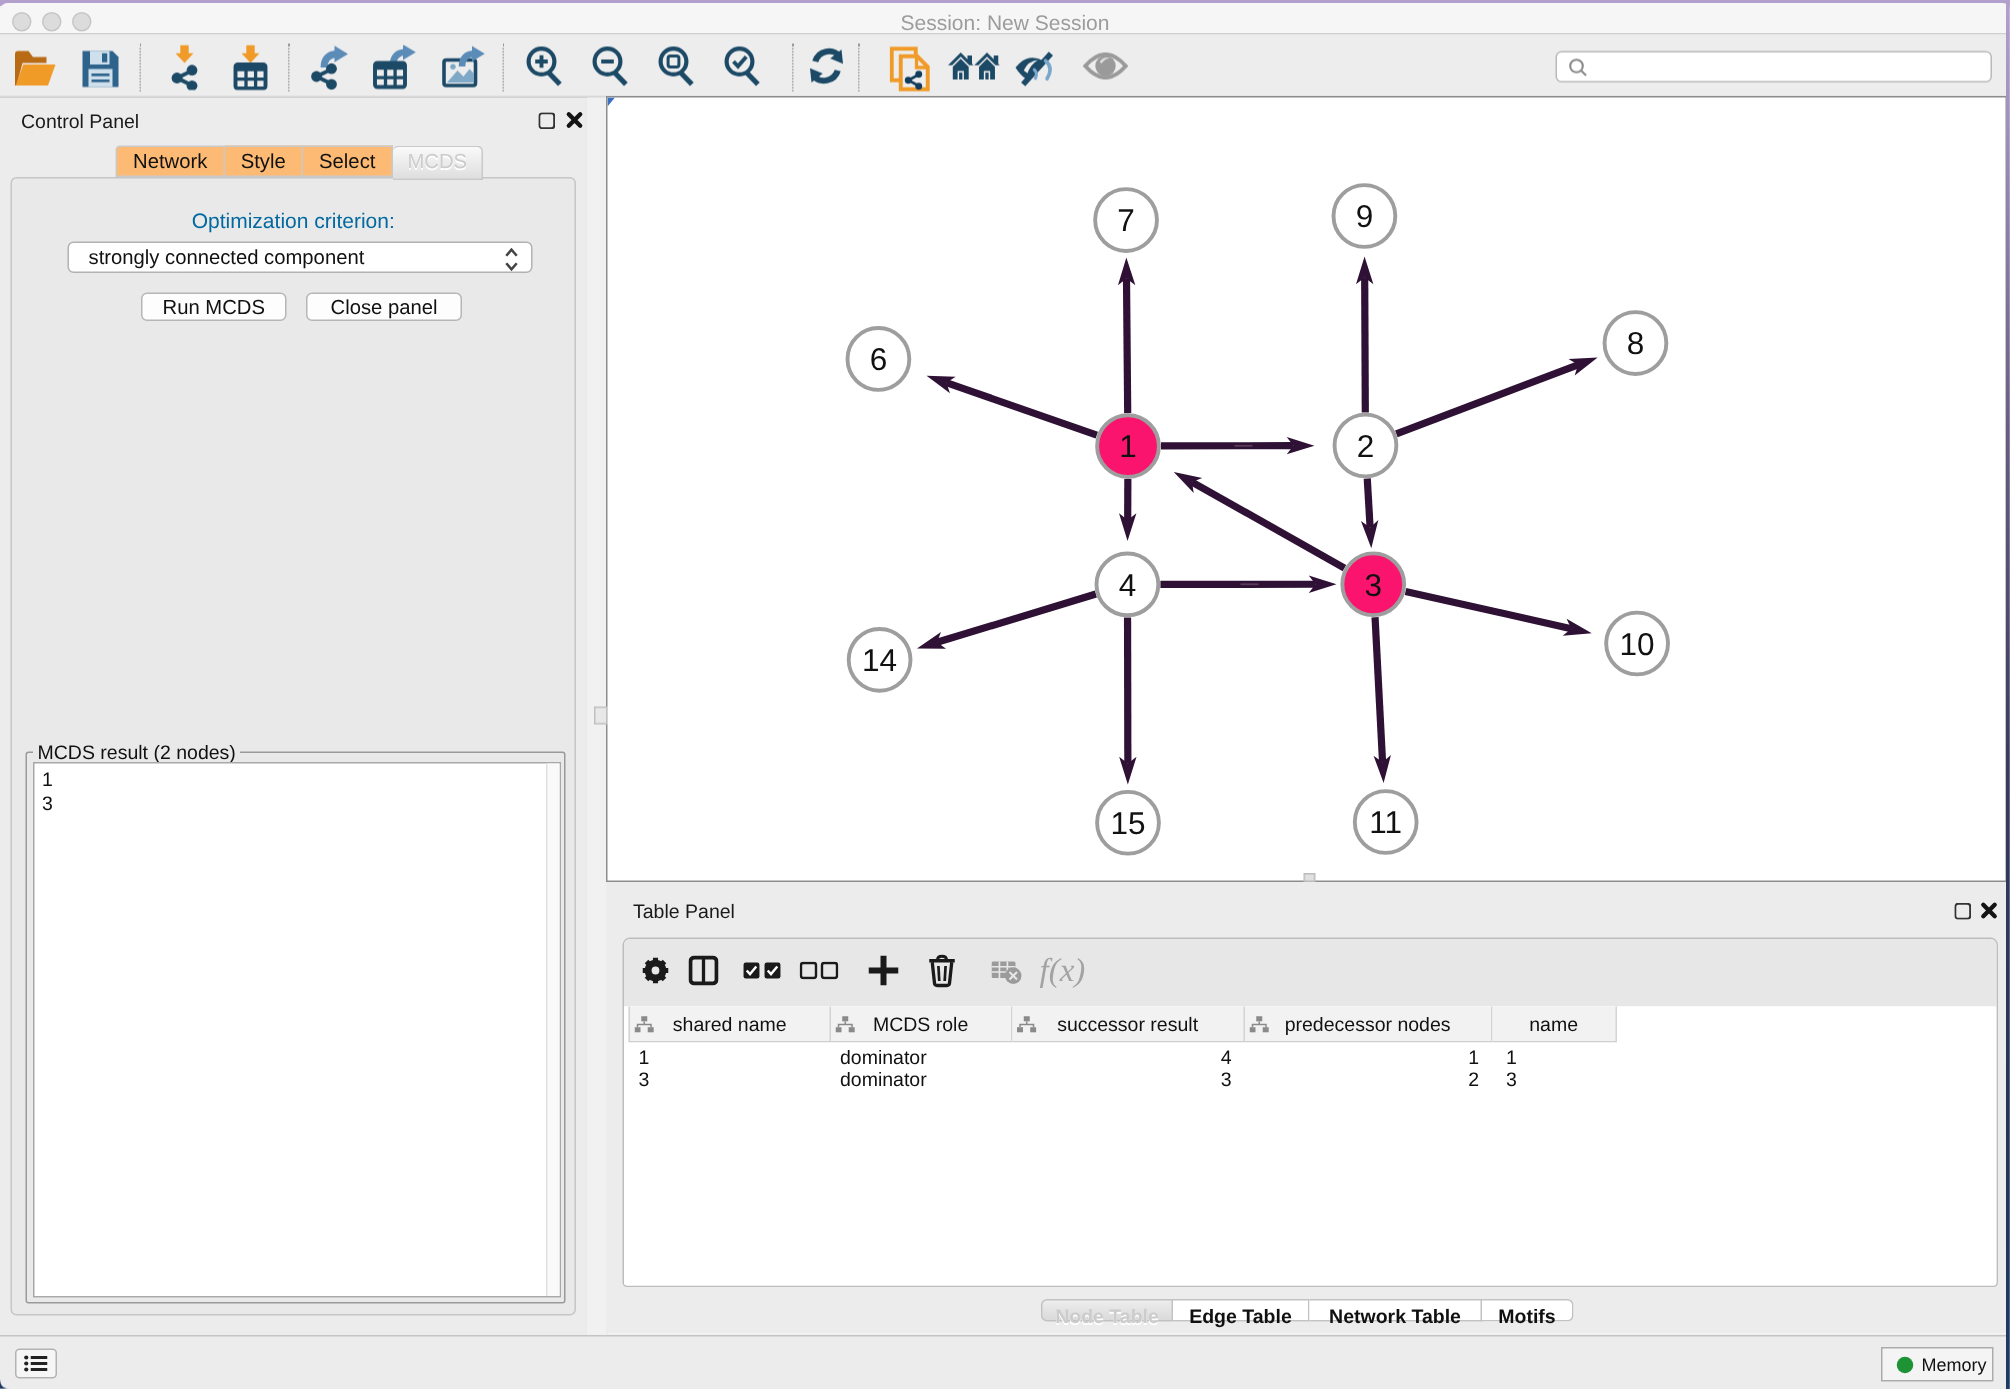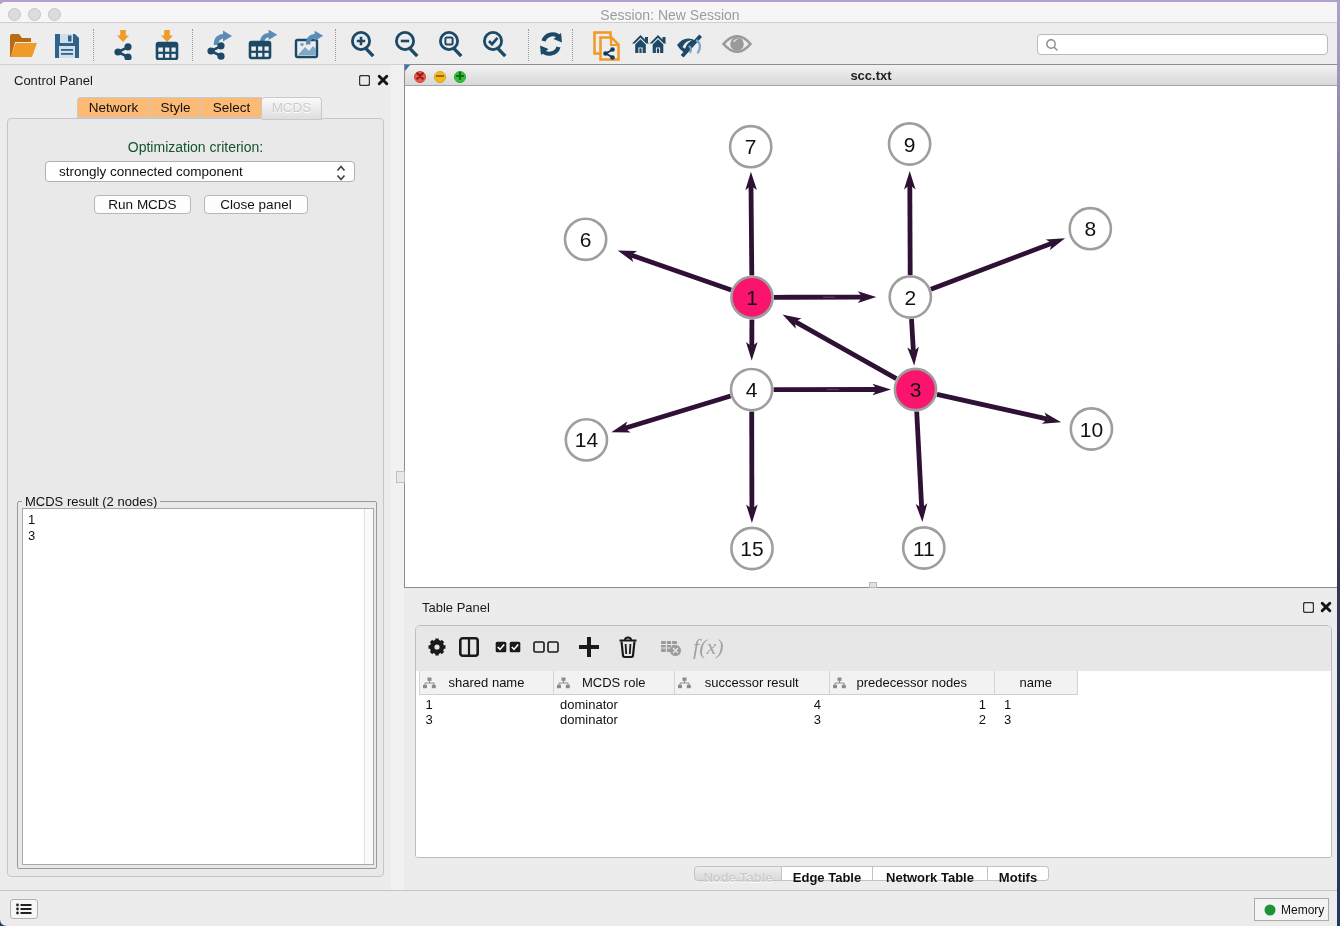--- a/index.html
+++ b/index.html
@@ -15,21 +15,21 @@
 .ticon { position:absolute; top:5px; }
 #searchbox { position:absolute; left:1037px; top:9px; width:291px; height:21px; background:#fff; border:1px solid #b9b9b9; border-radius:4px; }
 
 #cp { left:0; top:65px; width:391px; height:825px; background:#ececec; }
 #cp-title { position:absolute; left:14px; top:8px; font-size:13px; color:#1a1a1a; }
 #cp-tabs { position:absolute; left:77px; top:32px; height:21px; display:flex; font-size:13.5px; }
 .cptab { background:#fdba74; border:1px solid #c9c9c9; border-left:none; padding-top:2px; color:#111; height:21px; text-align:center; }
 .cptab.first { border-left:1px solid #c9c9c9; border-radius:3px 0 0 0; }
 .cptab.sel { background:linear-gradient(#fafafa,#dedede); color:#ccc; text-shadow:0 1px 0 #fff; border-radius:4px 4px 0 0; height:23px; position:relative; z-index:2; }
 #cp-panel { position:absolute; left:7px; top:53px; width:377px; height:759px; background:#e9e9e9; border:1px solid #c6c6c6; border-radius:4px; }
-#optlabel { position:absolute; left:0; top:20px; width:100%; text-align:center; font-size:14px; color:#14532d; }
+#optlabel { position:absolute; left:0; top:20px; width:100%; text-align:center; font-size:14px; color:#0369a1; }
 #optsel { position:absolute; left:37px; top:42px; width:310px; height:21px; background:#fff; border:1px solid #b2b2b2; border-radius:4px; font-size:13.5px; color:#111; padding:2px 0 0 13px; }
 #optsel svg { position:absolute; right:7px; top:3px; }
 .btn { position:absolute; top:76px; height:19px; background:#fdfdfd; border:1px solid #b6b6b6; border-radius:4px; font-size:13.5px; color:#111; text-align:center; padding-top:1px; }
 #fieldset { position:absolute; left:9px; top:382px; width:360px; height:368px; border:1px solid #9a9a9a; border-radius:2px; }
 #fslegend { position:absolute; left:4px; top:-8px; background:#e9e9e9; padding:0 3px; font-size:13px; color:#111; }
 #fslist { position:absolute; left:4px; top:6px; width:352px; height:357px; background:#fff; border:1px solid #a8a8a8; font-size:13px; color:#111; }
 #fslist .sb { position:absolute; right:0; top:0; width:9px; height:100%; background:#fafafa; border-left:1px solid #e0e0e0; }
 
 #nw { left:404px; top:64px; width:934px; height:524px; background:#fff; border:1px solid #8d8d8d; }
 #nw-tb { position:absolute; left:0; top:0; width:100%; height:21px; background:linear-gradient(#f2f2f2,#d8d8d8); border-bottom:1px solid #a5a5a5; }
@@ -246,35 +246,20 @@
         <div class="sb"></div>
       </div>
     </div>
   </div>
 </div>
 
 <div class="abs" id="nw">
   <svg style="position:absolute;left:0;top:0;z-index:3" width="5" height="6" viewBox="0 0 5 6">
       <path d="M0 0 L5 0 L0 6 Z" fill="#3a6fc4"></path>
     </svg>
-  <div id="nw-tb">
-    <div class="nwtl" style="left:9px;background:#f0564d;border:1px solid #d5453c;"></div>
-    <div class="nwtl" style="left:29px;background:#f3b71f;border:1px solid #dda311;"></div>
-    <div class="nwtl" style="left:49px;background:#34c03a;border:1px solid #23a829;"></div>
-    <svg style="position:absolute;left:11px;top:7px" width="8" height="8" viewBox="0 0 8 8">
-        <path d="M1.3 1.3 L6.7 6.7 M6.7 1.3 L1.3 6.7" stroke="#8e1d12" stroke-width="2.1" stroke-linecap="round"></path>
-      </svg>
-    <svg style="position:absolute;left:31px;top:7px" width="8" height="8" viewBox="0 0 8 8">
-        <path d="M0.8 4 L7.2 4" stroke="#9a6e06" stroke-width="2.2" stroke-linecap="round"></path>
-      </svg>
-    <svg style="position:absolute;left:51px;top:7px" width="8" height="8" viewBox="0 0 8 8">
-        <path d="M0.8 4 L7.2 4 M4 0.8 L4 7.2" stroke="#116b16" stroke-width="2.1" stroke-linecap="round"></path>
-      </svg>
-    <div id="nw-title">scc.txt</div>
-  </div>
   <svg id="graph" width="931" height="499" viewBox="0 0 931 499" font-family="Liberation Sans, sans-serif">
   <g stroke="#2e1134" stroke-width="4.8">
 <line x1="345.8" y1="187.4" x2="345.0" y2="97.7"></line>
 <line x1="325.2" y1="202.1" x2="224.9" y2="167.1"></line>
 <line x1="368.0" y1="209.3" x2="456.3" y2="209.1"></line>
 <line x1="345.9" y1="231.4" x2="345.8" y2="258.6"></line>
 <line x1="504.2" y1="187.0" x2="503.8" y2="97.0"></line>
 <line x1="524.9" y1="201.2" x2="646.0" y2="155.2"></line>
 <line x1="505.5" y1="231.0" x2="507.4" y2="263.6"></line>
 <line x1="490.3" y1="290.7" x2="388.7" y2="233.4"></line>

